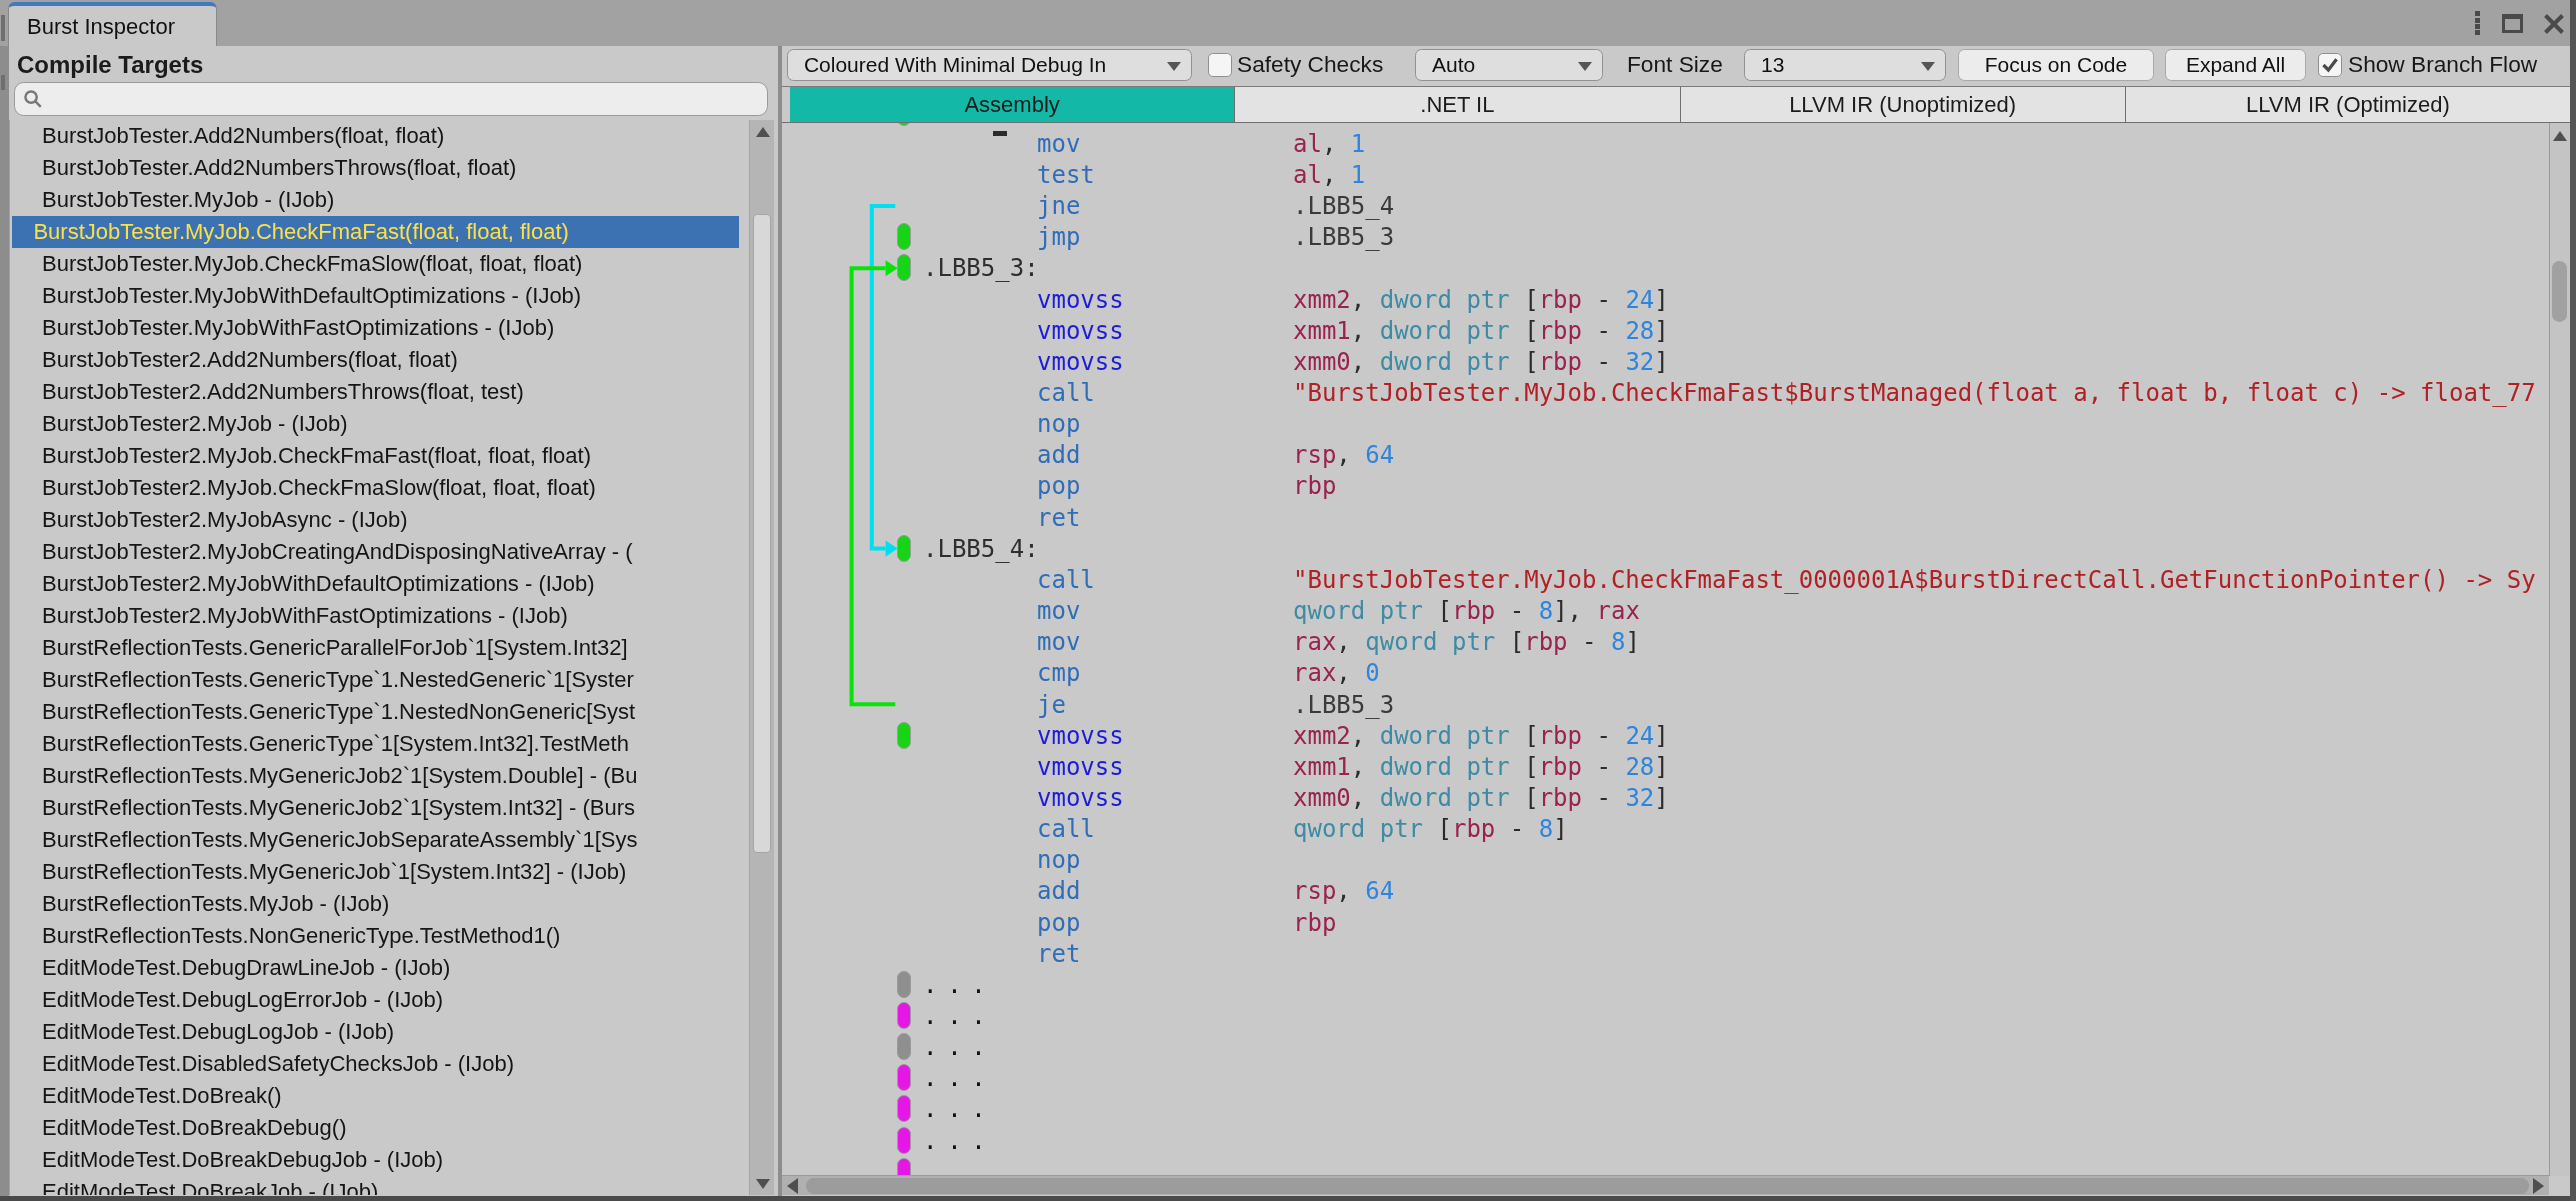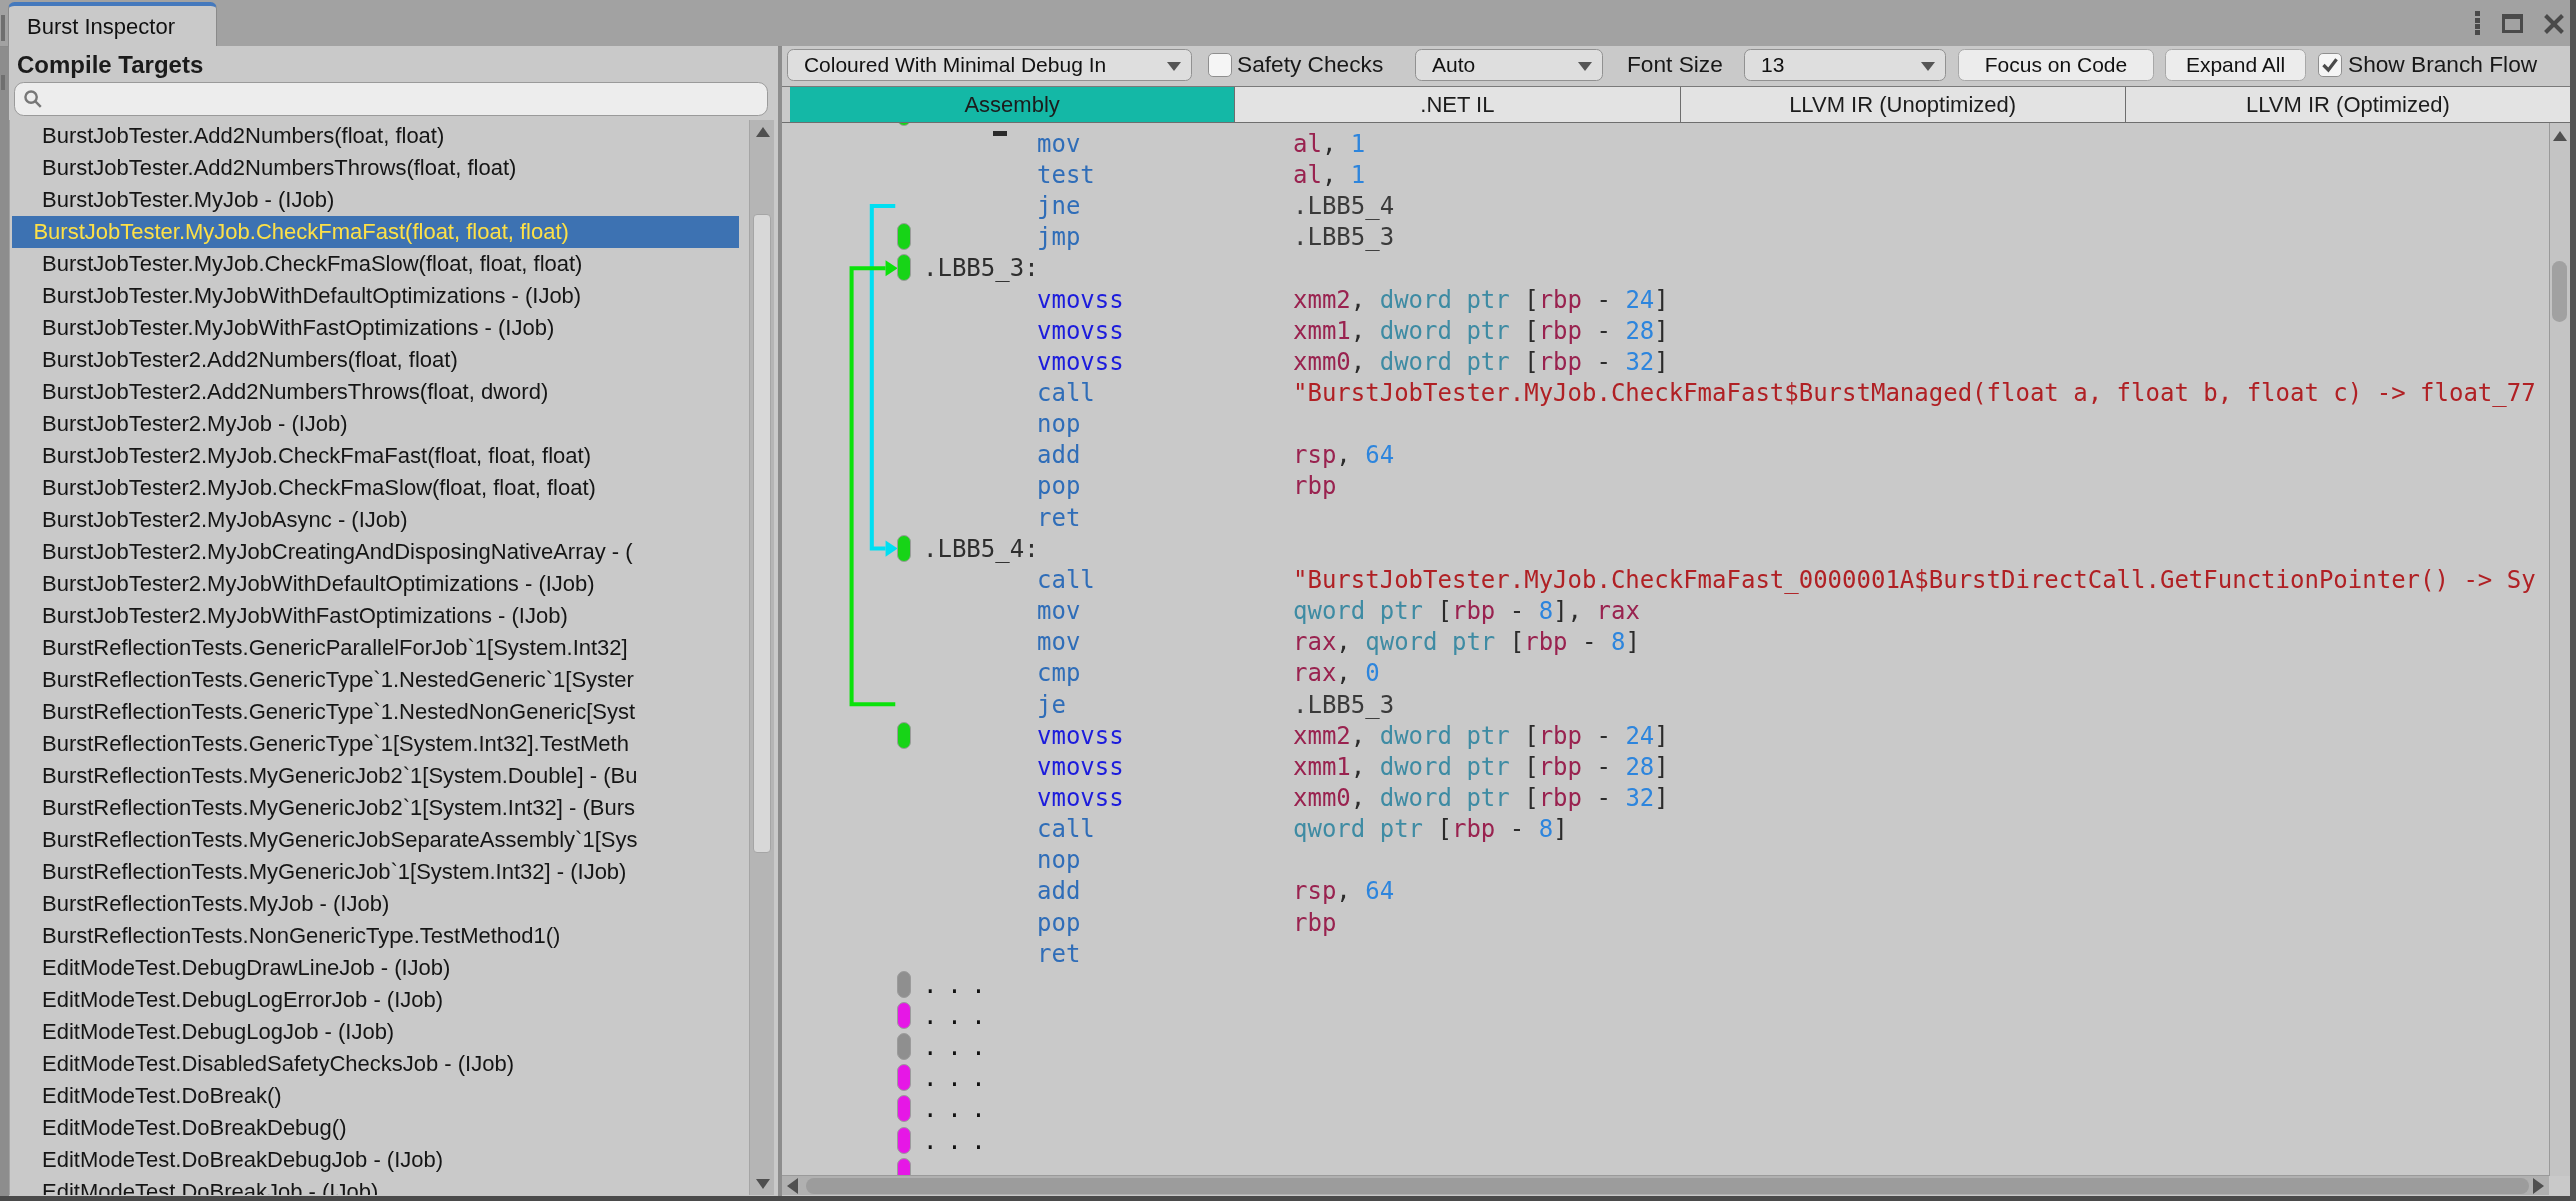--- a/index.html
+++ b/index.html
@@ -123,21 +123,21 @@
   <div class="tlist">
 
   <div class="trow">BurstJobTester.Add2Numbers(float, float)</div>
       <div class="trow">BurstJobTester.Add2NumbersThrows(float, float)</div>
       <div class="trow">BurstJobTester.MyJob - (IJob)</div>
       <div class="trow selected">BurstJobTester.MyJob.CheckFmaFast(float, float, float)</div>
       <div class="trow">BurstJobTester.MyJob.CheckFmaSlow(float, float, float)</div>
       <div class="trow">BurstJobTester.MyJobWithDefaultOptimizations - (IJob)</div>
       <div class="trow">BurstJobTester.MyJobWithFastOptimizations - (IJob)</div>
       <div class="trow">BurstJobTester2.Add2Numbers(float, float)</div>
-      <div class="trow">BurstJobTester2.Add2NumbersThrows(float, dword)</div>
+      <div class="trow">BurstJobTester2.Add2NumbersThrows(float, test)</div>
       <div class="trow">BurstJobTester2.MyJob - (IJob)</div>
       <div class="trow">BurstJobTester2.MyJob.CheckFmaFast(float, float, float)</div>
       <div class="trow">BurstJobTester2.MyJob.CheckFmaSlow(float, float, float)</div>
       <div class="trow">BurstJobTester2.MyJobAsync - (IJob)</div>
       <div class="trow">BurstJobTester2.MyJobCreatingAndDisposingNativeArray - (</div>
       <div class="trow">BurstJobTester2.MyJobWithDefaultOptimizations - (IJob)</div>
       <div class="trow">BurstJobTester2.MyJobWithFastOptimizations - (IJob)</div>
       <div class="trow">BurstReflectionTests.GenericParallelForJob`1[System.Int32]</div>
       <div class="trow">BurstReflectionTests.GenericType`1.NestedGeneric`1[Syster</div>
       <div class="trow">BurstReflectionTests.GenericType`1.NestedNonGeneric[Syst</div>

